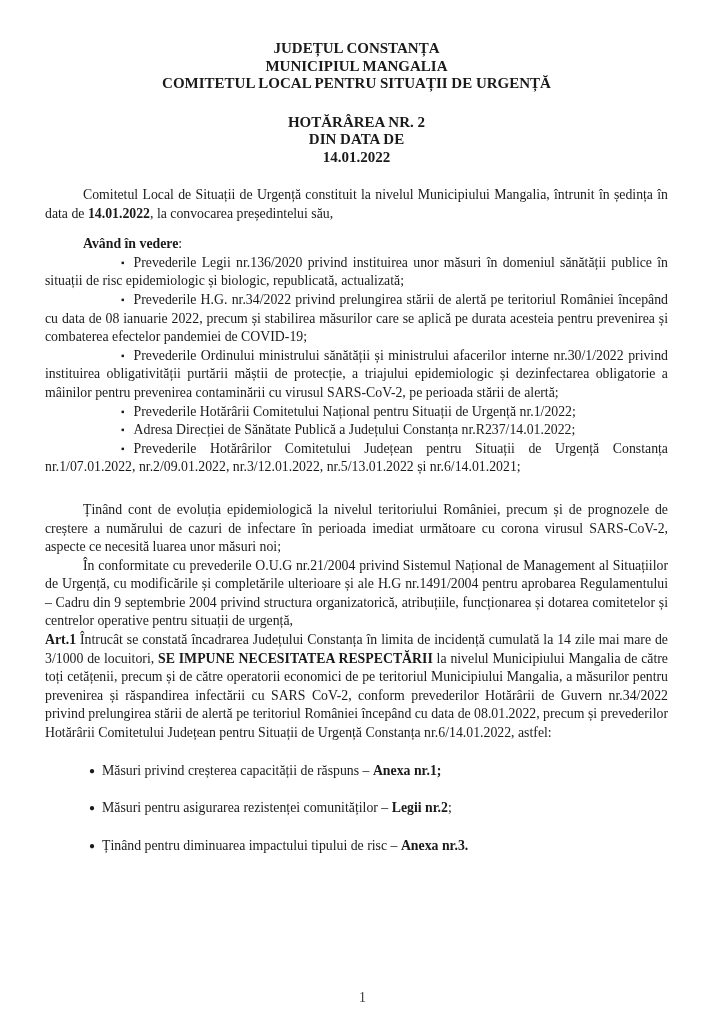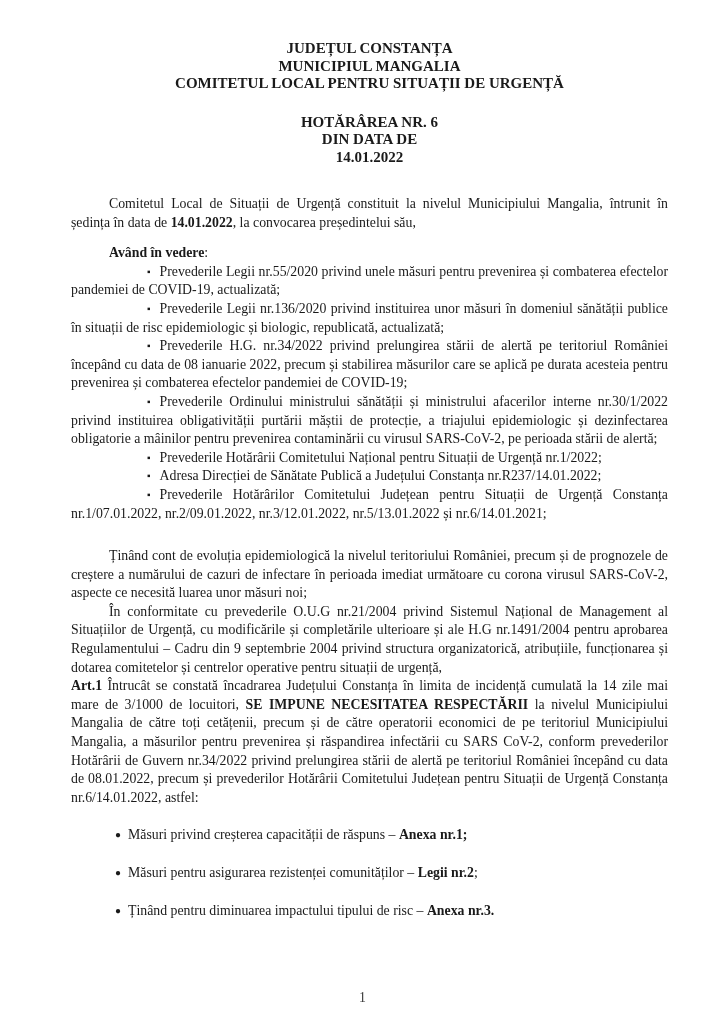--- a/index.html
+++ b/index.html
@@ -9,36 +9,36 @@
 
   .page {
     position: relative;
     width: 725px;
     height: 1024px;
     background: #ffffff;
     color: #1a1a1a;
     font-family: "Liberation Serif", "DejaVu Serif", serif;
     font-size: 13.8px;
     line-height: 18.6px;
-    padding: 40px 57px 0 71px;
+    padding: 40px 57px 0 45px;
     overflow: hidden;
   }
 
   .doc-header, .doc-title, .decide {
     text-align: center;
     font-weight: bold;
     font-size: 15px;
     line-height: 17.5px;
   }
   .doc-title { margin-top: 21px; }
 
   .para { text-align: justify; }
   .first-indent { text-indent: 38px; }
 
-  .intro { margin-top: 29px; }
+  .intro { margin-top: 20px; }
   .having-label { margin-top: 12px; text-indent: 38px; }
   .having-label b { font-weight: bold; }
 
   .bullet {
     text-align: justify;
     text-indent: 38px;
   }
   .bullet::before {
     content: "▪";
     display: inline-block;
@@ -79,31 +79,30 @@
 
 <div class="page">
 
   <header class="doc-header">
     <div>JUDEȚUL CONSTANȚA</div>
     <div>MUNICIPIUL MANGALIA</div>
     <div>COMITETUL LOCAL PENTRU SITUAȚII DE URGENȚĂ</div>
   </header>
 
   <div class="doc-title">
-    <div>HOTĂRÂREA NR. 6</div>
+    <div>HOTĂRÂREA NR. 2</div>
     <div>DIN DATA DE</div>
     <div>14.01.2022</div>
   </div>
 
   <p class="para first-indent intro"><span>Comitetul Local de Situații de Urgență constituit la nivelul Municipiului Mangalia, întrunit în ședința în data de </span><b>14.01.2022</b><span>, la convocarea președintelui său,</span></p>
 
   <p class="having-label"><b>Având în vedere</b><span>:</span></p>
 
   <div>
-    <p class="bullet"><span>Prevederile Legii nr.55/2020 privind unele măsuri pentru prevenirea și combaterea efectelor pandemiei de COVID-19, actualizată;</span></p>
     <p class="bullet"><span>Prevederile Legii nr.136/2020 privind instituirea unor măsuri în domeniul sănătății publice în situații de risc epidemiologic și biologic, republicată, actualizată;</span></p>
     <p class="bullet"><span>Prevederile H.G. nr.34/2022 privind prelungirea stării de alertă pe teritoriul României începând cu data de 08 ianuarie 2022, precum și stabilirea măsurilor care se aplică pe durata acesteia pentru prevenirea și combaterea efectelor pandemiei de COVID-19;</span></p>
     <p class="bullet"><span>Prevederile Ordinului ministrului sănătății și ministrului afacerilor interne nr.30/1/2022 privind instituirea obligativității purtării măștii de protecție, a triajului epidemiologic și dezinfectarea obligatorie a mâinilor pentru prevenirea contaminării cu virusul SARS-CoV-2, pe perioada stării de alertă;</span></p>
     <p class="bullet"><span>Prevederile Hotărârii Comitetului Național pentru Situații de Urgență nr.1/2022;</span></p>
     <p class="bullet"><span>Adresa Direcției de Sănătate Publică a Județului Constanța nr.R237/14.01.2022;</span></p>
     <p class="bullet"><span>Prevederile Hotărârilor Comitetului Județean pentru Situații de Urgență Constanța nr.1/07.01.2022, nr.2/09.01.2022, nr.3/12.01.2022, nr.5/13.01.2022 și nr.6/14.01.2021;</span></p>
   </div>
 
   <p class="para first-indent gap-para">Ținând cont de evoluția epidemiologică la nivelul teritoriului României, precum și de prognozele de creștere a numărului de cazuri de infectare în perioada imediat următoare cu corona virusul SARS-CoV-2, aspecte ce necesită luarea unor măsuri noi;</p>
   <p class="para first-indent">În conformitate cu prevederile O.U.G nr.21/2004 privind Sistemul Național de Management al Situațiilor de Urgență, cu modificările și completările ulterioare și ale H.G nr.1491/2004 pentru aprobarea Regulamentului – Cadru din 9 septembrie 2004 privind structura organizatorică, atribuțiile, funcționarea și dotarea comitetelor și centrelor operative pentru situații de urgență,</p>

